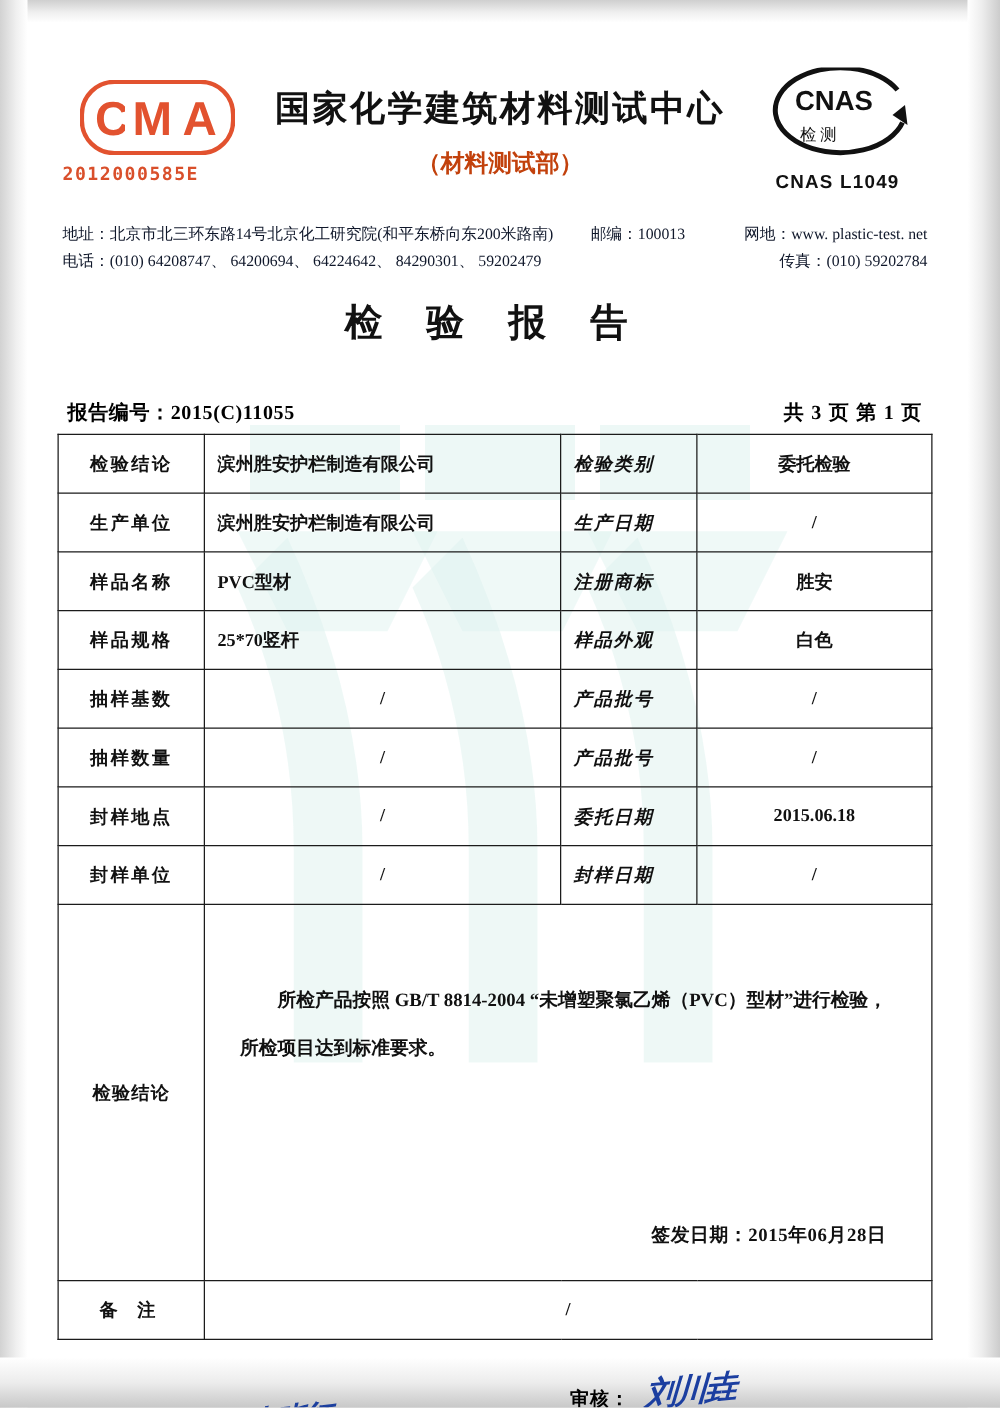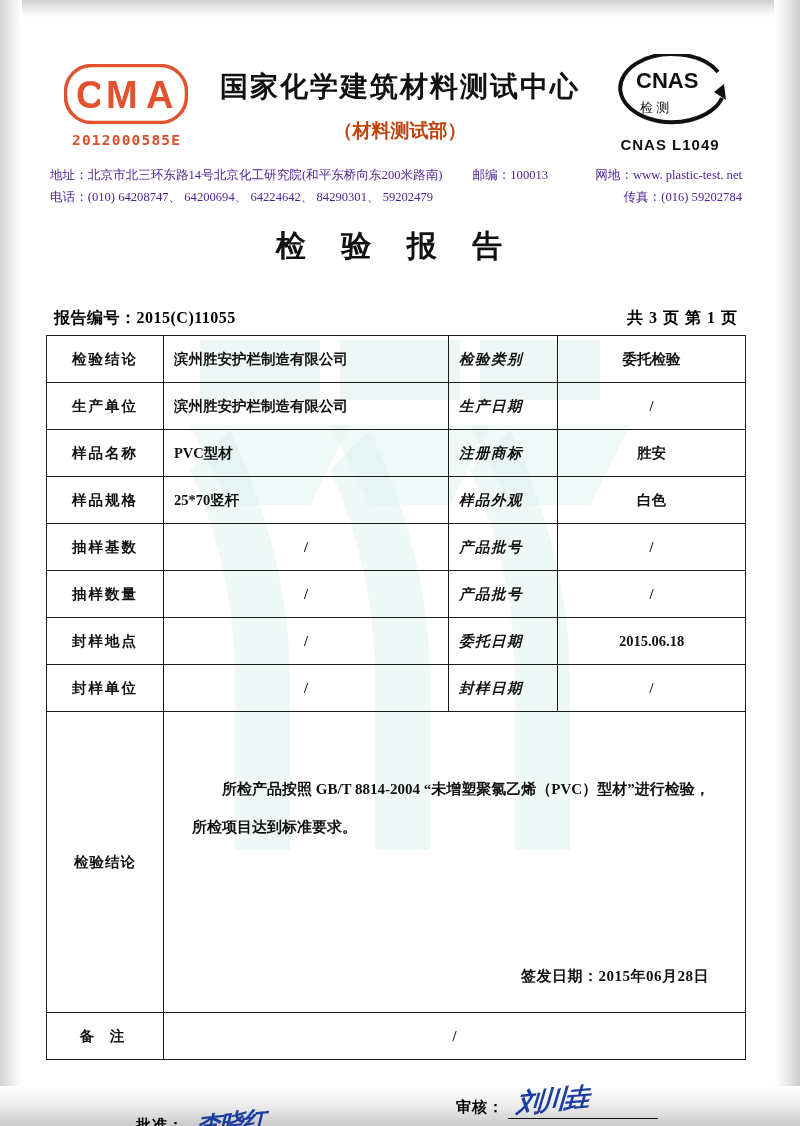--- a/index.html
+++ b/index.html
@@ -61,21 +61,21 @@
   }
   .cma-logo {
     position: absolute;
     left: 18px;
     top: 24px;
     width: 124px;
     height: 60px;
   }
   .cma-code {
     position: absolute;
-    left: 26px;
+    left: 4px;
     top: 92px;
     font-family: "DejaVu Sans Mono", monospace;
     font-size: 14.5px;
     font-weight: bold;
     letter-spacing: 1.2px;
     color: #d94f2b;
   }
   .org-title {
     position: absolute;
     left: 154px;
@@ -109,23 +109,23 @@
     font-family: "Liberation Sans", sans-serif;
     font-size: 15px;
     font-weight: bold;
     letter-spacing: 1px;
     color: #111;
   }
 
   
   .addr-block {
     position: relative;
-    margin-top: 4px;
+    margin-top: 16px;
     padding: 0 4px;
-    color: #4c1d95;
+    color: #0f172a;
     font-size: 12.6px;
     line-height: 22px;
   }
   .addr-line {
     display: flex;
     white-space: nowrap;
   }
   .addr-line .seg-left { flex: 0 0 auto; }
   .addr-line .seg-mid { margin-left: 30px; flex: 0 0 auto; }
   .addr-line .seg-right { margin-left: auto; flex: 0 0 auto; }
@@ -338,21 +338,21 @@
     </div>
 
     <div class="addr-block">
       <div class="addr-line">
         <span class="seg-left">地址：北京市北三环东路14号北京化工研究院(和平东桥向东200米路南)</span>
         <span class="seg-mid">邮编：100013</span>
         <span class="seg-right">网地：www. plastic-test. net</span>
       </div>
       <div class="addr-line">
         <span class="seg-left">电话：(010) 64208747、  64200694、 64224642、 84290301、 59202479</span>
-        <span class="seg-right">传真：(016) 59202784</span>
+        <span class="seg-right">传真：(010) 59202784</span>
       </div>
     </div>
 
     <div class="report-title">检 验 报 告</div>
 
     <div class="meta-row">
       <span class="meta-no"><span>报告编号：</span><span>2015(C)11055</span></span>
       <span class="meta-pages">共 3 页 第 1 页</span>
     </div>
 

